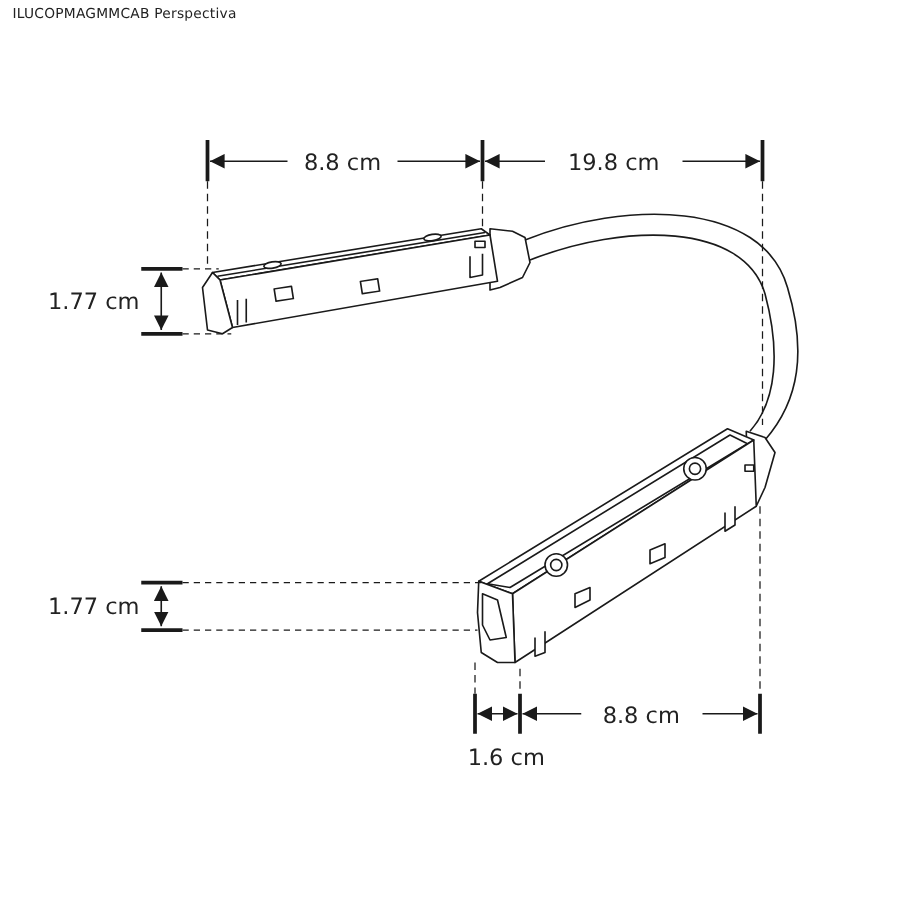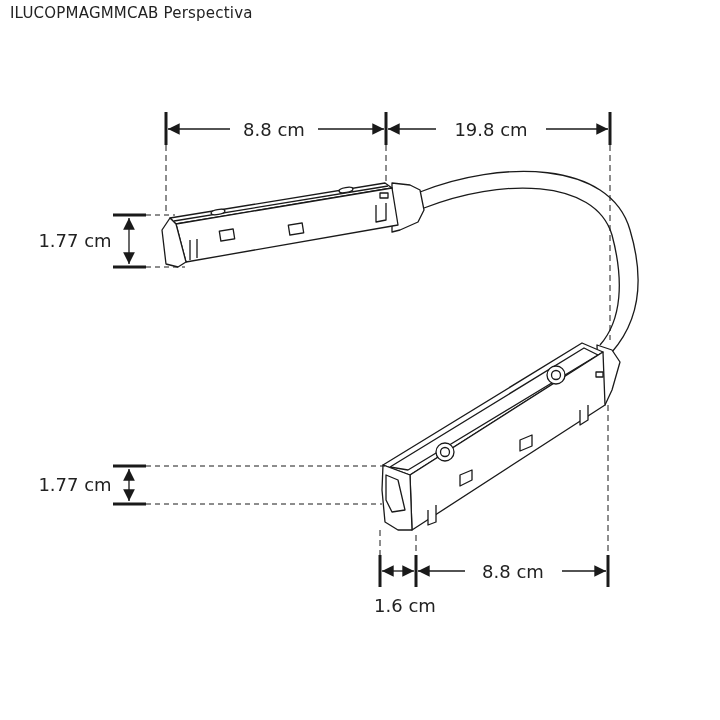--- a/index.html
+++ b/index.html
@@ -1,17 +1,17 @@
 <!DOCTYPE html>
 <html><head>
 <meta charset="utf-8">
 <style>
   html, body { margin: 0; padding: 0; background: #ffffff; }
   body { width: 720px; height: 720px; position: relative; overflow: hidden; font-family: "DejaVu Sans", sans-serif; }
-  .title { position: absolute; left: 10px; top: 4px; font-size: 15px; color: #222; letter-spacing: 0.2px; }
+  .title { position: absolute; left: 10px; top: 4px; font-size: 11px; color: #222; letter-spacing: 0.2px; }
   svg { position: absolute; left: 0; top: 0; }
   .dimtext { font-family: "DejaVu Sans", sans-serif; font-size: 18px; fill: #222; }
 </style>
 </head>
 <body>
 
 <div class="title">ILUCOPMAGMMCAB Perspectiva</div>
 
 <svg width="720" height="720" viewBox="0 0 720 720">
   <defs>

